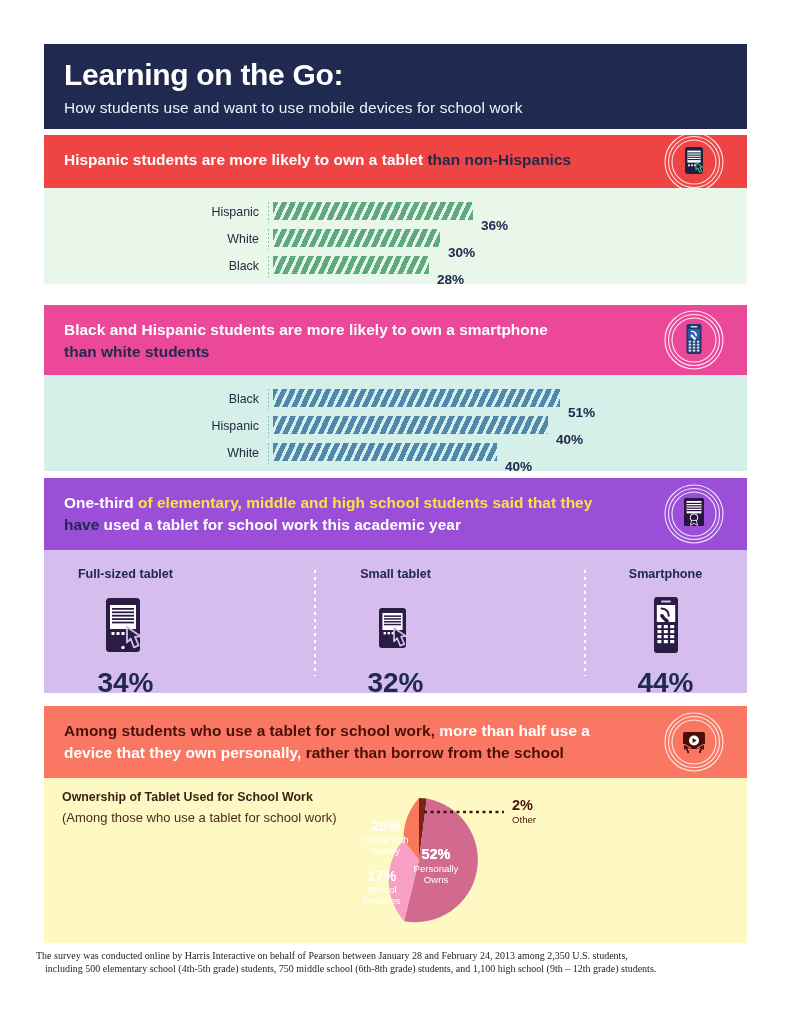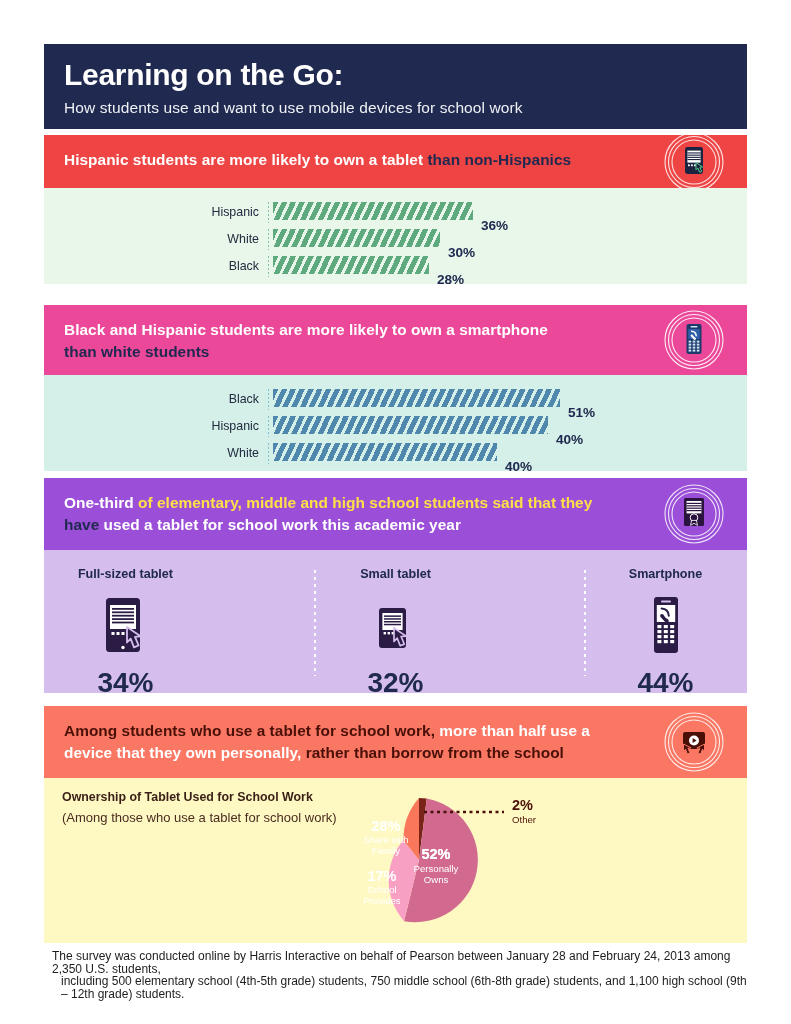--- a/index.html
+++ b/index.html
@@ -98,22 +98,22 @@
   }
   .pie-note{
     position:absolute;left:18px;top:32px;font-size:13px;color:#4a2b20;margin:0;
   }
   .pie-svg{position:absolute;left:300px;top:2px;}
   .pie-lbl{font-family:"Liberation Sans",sans-serif;}
   .pie-lbl .n{font-size:14.5px;font-weight:bold;}
 
   
   .footer{
-    position:absolute;left:52px;top:950px;width:700px;
-    font-size:12px;line-height:12.6px;color:#1d1d1d;
+    position:absolute;left:36px;top:950px;width:700px;
+    font-size:10px;line-height:12.6px;color:#1d1d1d;font-family:Liberation Serif, serif;
   }
   .footer p{margin:0;}
   .footer p.l2{padding-left:9px;}
 </style>
 </head>
 <body>
 
 <div class="page">
 
   <div class="title-band">

